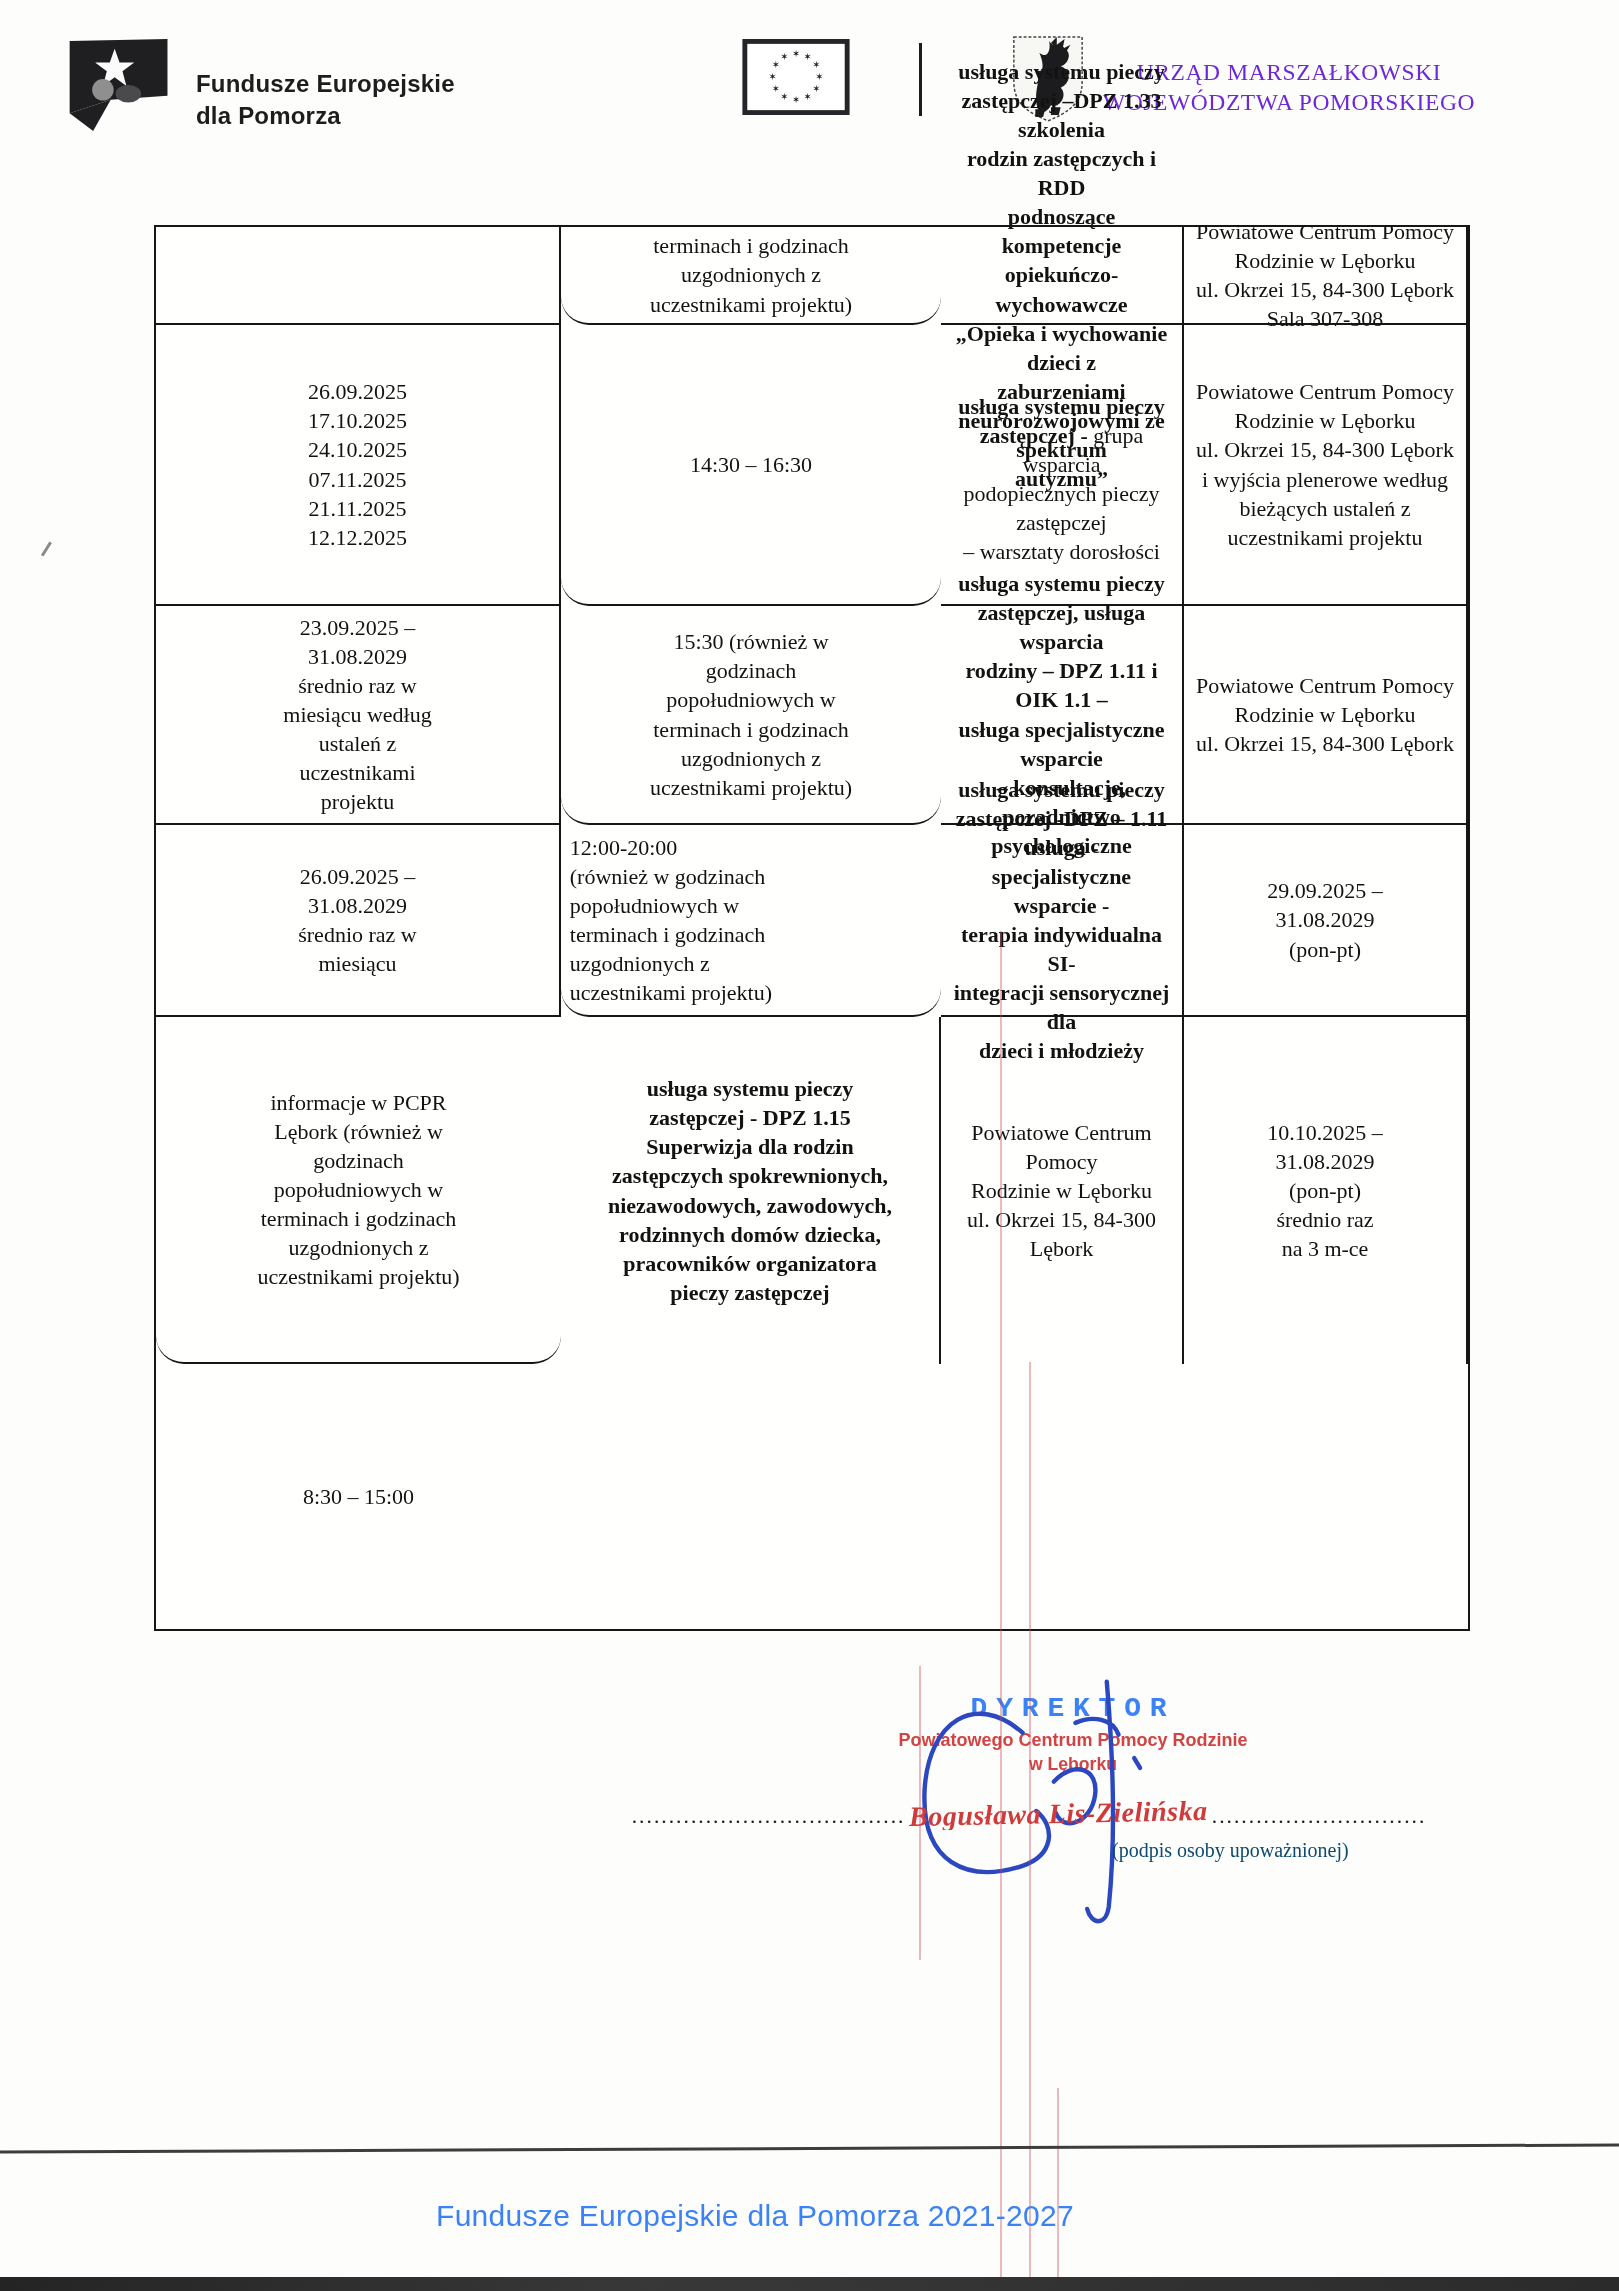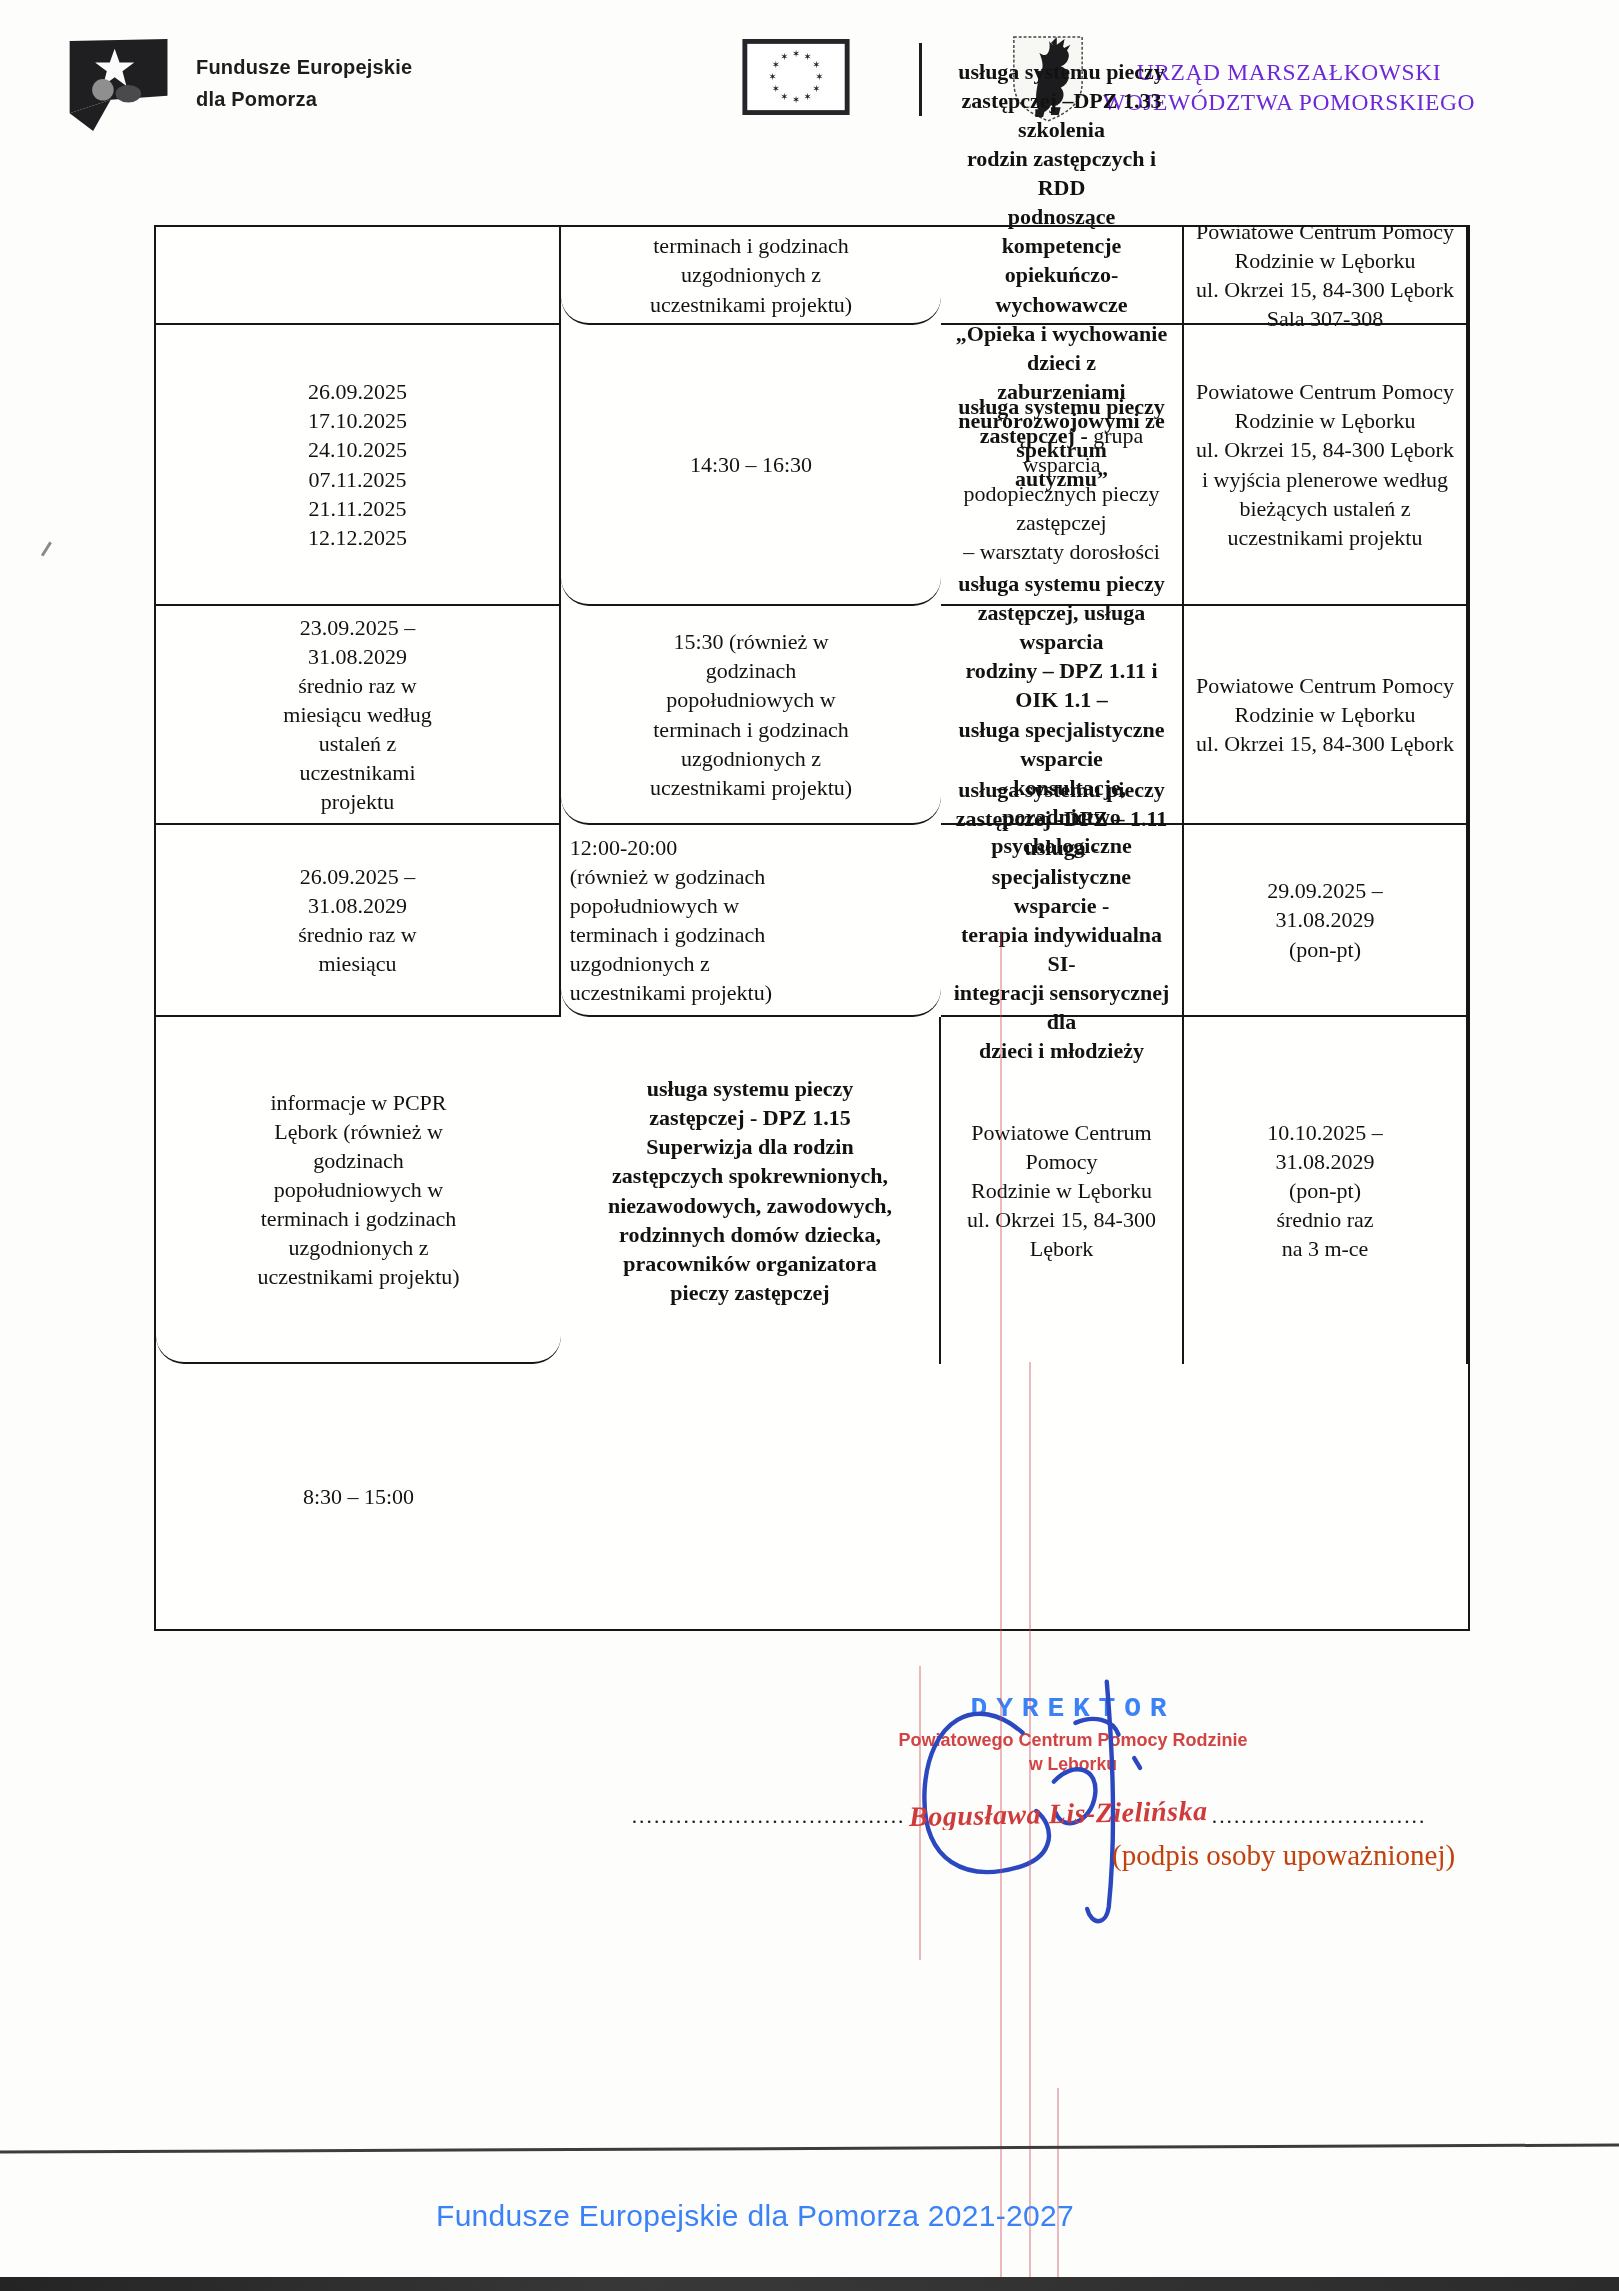--- a/index.html
+++ b/index.html
@@ -4,22 +4,22 @@
 <style>
   * { margin:0; padding:0; box-sizing:border-box; }
   html,body { background:#e9e9e7; }
   .page {
     position:relative; width:1619px; height:2292px;
     background:#fdfdfc; overflow:hidden;
     font-family:"Liberation Serif", serif; color:#161616;
   }
   
   .fe-logo { position:absolute; left:54px; top:35px; }
-  .fe-text { position:absolute; left:196px; top:51px;
-    font-family:"Liberation Sans", sans-serif; font-size:20px; font-weight:600;
+  .fe-text { position:absolute; left:196px; top:68px;
+    font-family:"Liberation Sans", sans-serif; font-size:24px; font-weight:600;
     line-height:32px; color:#1d1d1d; letter-spacing:0.2px; }
   .cofund  { position:absolute; left:421px; top:51px; width:304px; text-align:right;
     font-family:"Liberation Sans", sans-serif; font-size:25.5px; font-weight:600;
     line-height:32px; color:#1d1d1d; }
   .eu-flag { position:absolute; left:742px; top:39px; }
   .hdr-divider { position:absolute; left:919px; top:43px; width:2.9px; height:73px; background:#1c1c1c; }
   .crest { position:absolute; left:1008px; top:31px; }
   .office { position:absolute; left:1088px; top:57px; width:402px; text-align:center;
     font-family:"Liberation Serif", serif; font-size:23.5px; line-height:30px;
     letter-spacing:0.6px; color:#6d28d9; }
@@ -50,21 +50,21 @@
     font-size:18px; color:#d24343; }
   .stamp-l3 { margin-top:2.9px; font-family:"Liberation Sans", sans-serif; font-weight:bold;
     font-size:17.6px; color:#d24343; }
   .sign-line { position:absolute; left:632px; top:1798px; width:794px;
     display:flex; align-items:baseline; justify-content:center;
     font-size:21.6px; letter-spacing:2px; color:#222; white-space:nowrap; overflow:hidden; }
   .sign-name { font-family:"Liberation Serif", serif; font-style:italic; font-weight:bold;
     font-size:28px; color:#cf3b3b; letter-spacing:0.5px; margin:0 3.9px;
     transform:rotate(-1.2deg); }
   .sign-caption { position:absolute; left:1112px; top:1839px;
-    font-size:29px; color:#c2410c; }
+    font-size:20px; color:#0c4a6e; }
   .signature-svg { position:absolute; left:907px; top:1664px; }
   
   .scanline { position:absolute; width:2px; background:rgba(203,72,88,0.38); }
   .sl1 { left:1000px; top:931px;  height:1360px; }
   .sl2 { left:1029px; top:1362px; height:929px; }
   .sl3 { left:919px;  top:1666px; height:294px; }
   .sl4 { left:1057px; top:2088px; height:204px; }
   .stray-mark { position:absolute; left:45px; top:541px; width:2.9px; height:15.7px;
     background:#8a8a88; transform:rotate(32deg); }
   

